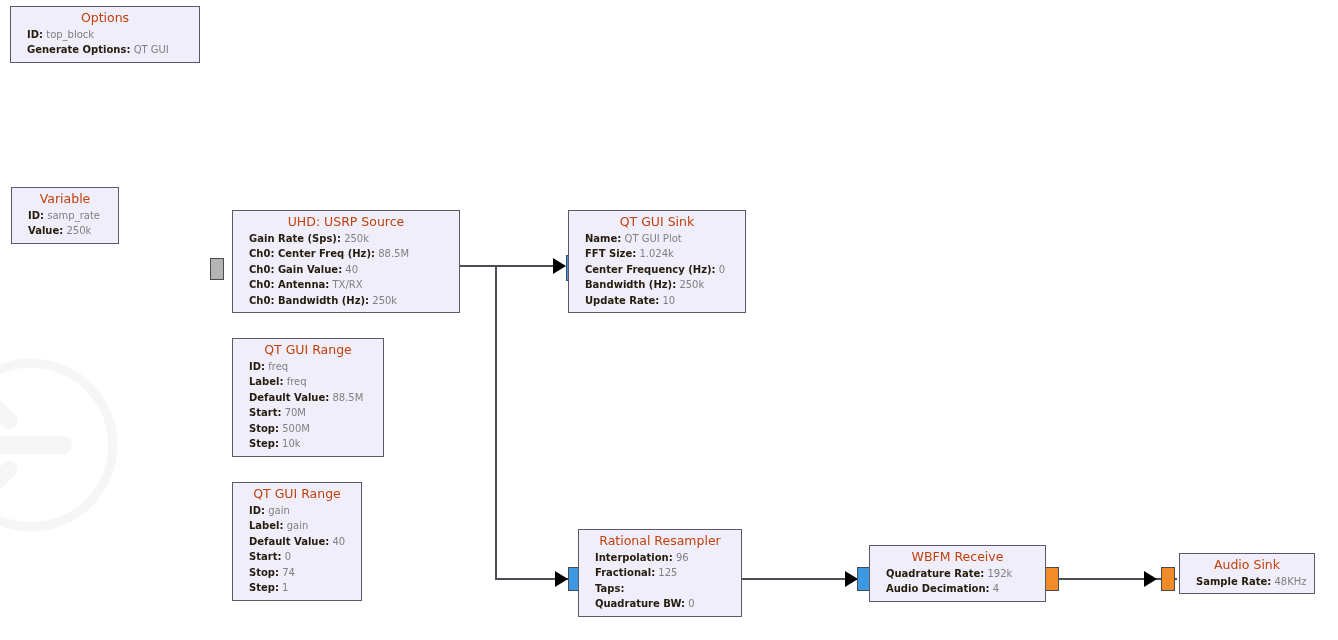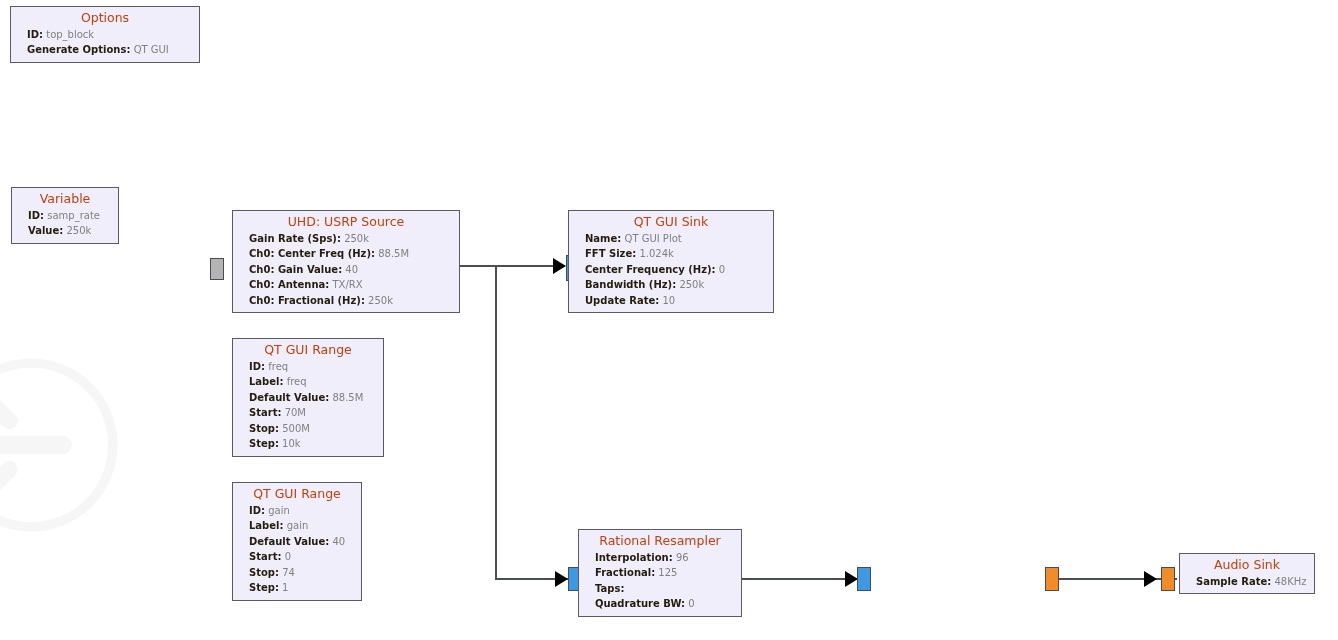--- a/index.html
+++ b/index.html
@@ -159,26 +159,26 @@
     </div>
     <div class="row">
       <span class="key">Ch0: Gain Value:</span>
       <span class="val">40</span>
     </div>
     <div class="row">
       <span class="key">Ch0: Antenna:</span>
       <span class="val">TX/RX</span>
     </div>
     <div class="row">
-      <span class="key">Ch0: Fractional (Hz):</span>
-      <span class="val">250k</span>
-    </div>
-  </div>
-
-  <div class="block" style="left:568px; top:210px; width:206px;">
+      <span class="key">Ch0: Bandwidth (Hz):</span>
+      <span class="val">250k</span>
+    </div>
+  </div>
+
+  <div class="block" style="left:568px; top:210px; width:178px;">
     <div class="title">QT GUI Sink</div>
     <div class="row">
       <span class="key">Name:</span>
       <span class="val">QT GUI Plot</span>
     </div>
     <div class="row">
       <span class="key">FFT Size:</span>
       <span class="val">1.024k</span>
     </div>
     <div class="row">
@@ -264,20 +264,31 @@
     <div class="row">
       <span class="key">Taps:</span>
       <span class="val"></span>
     </div>
     <div class="row">
       <span class="key">Quadrature BW:</span>
       <span class="val">0</span>
     </div>
   </div>
 
+  <div class="block" style="left:869px; top:545px; width:177px;">
+    <div class="title">WBFM Receive</div>
+    <div class="row">
+      <span class="key">Quadrature Rate:</span>
+      <span class="val">192k</span>
+    </div>
+    <div class="row">
+      <span class="key">Audio Decimation:</span>
+      <span class="val">4</span>
+    </div>
+  </div>
 
   <div class="block" style="left:1179px; top:553px; width:136px;">
     <div class="title">Audio Sink</div>
     <div class="row">
       <span class="key">Sample Rate:</span>
       <span class="val">48KHz</span>
     </div>
   </div>
 
 </div>

